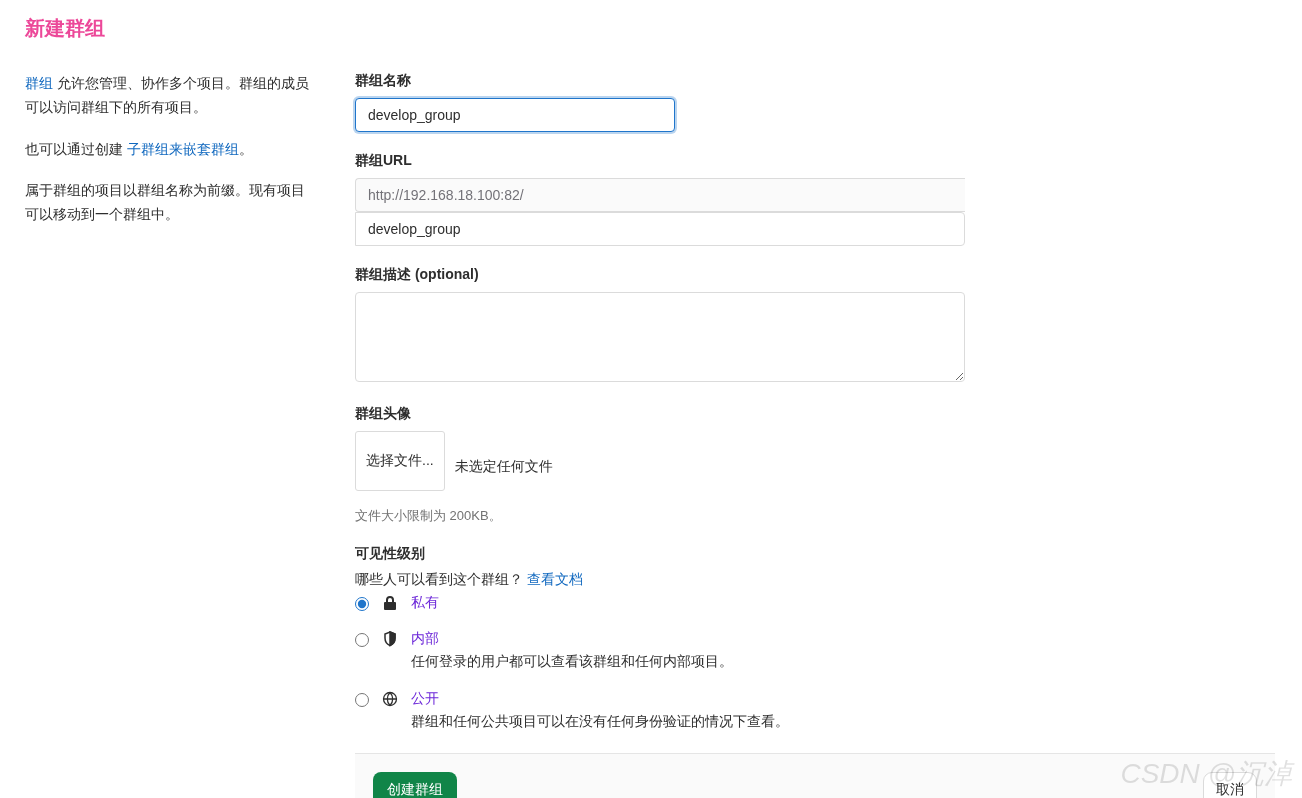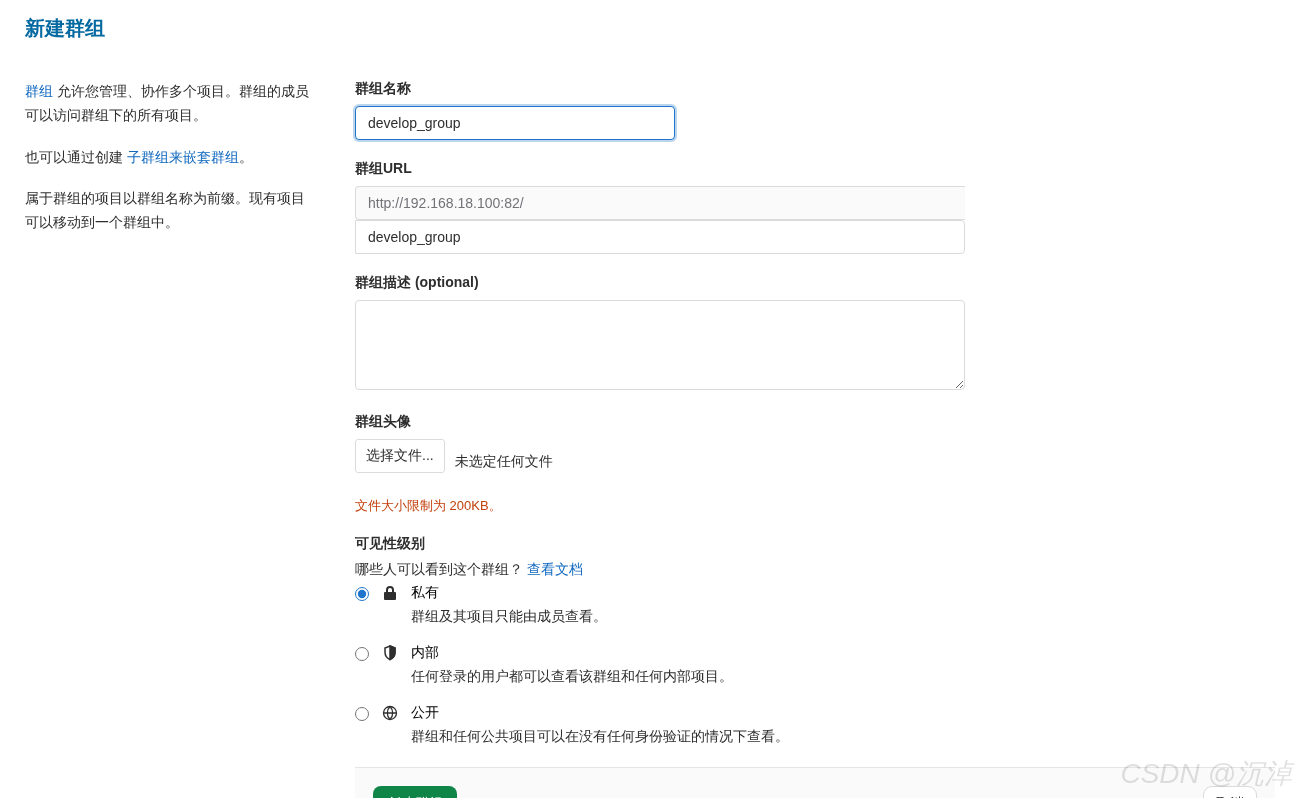--- a/index.html
+++ b/index.html
@@ -22,22 +22,22 @@
       width: 290px;
       flex-shrink: 0;
     }
     .right-col {
       flex: 1;
       max-width: 920px;
     }
     h1 {
       font-size: 20px;
       font-weight: 600;
-      margin-bottom: 38px;
-      color: #0369a1;
+      margin-bottom: 30px;
+      color: #ec4899;
     }
     .left-col p {
       line-height: 1.7;
       margin-bottom: 18px;
       color: #2e2e2e;
     }
     a {
       color: #1068bf;
       text-decoration: none;
     }
@@ -98,36 +98,36 @@
       resize: vertical;
       outline: none;
       font-family: inherit;
     }
     .file-group {
       display: flex;
       align-items: center;
       gap: 10px;
     }
     .file-btn {
-      padding: 7px 10px;
+      padding: 20px 10px;
       border: 1px solid #dbdbdb;
       background: #fff;
       border-radius: 3px;
       font-size: 14px;
       cursor: pointer;
       color: #2e2e2e;
     }
     .file-status {
       color: #2e2e2e;
       margin-top: 12px;
     }
     .hint {
-      color: #c2410c;
+      color: #737373;
       font-size: 13px;
-      margin-top: 24px;
+      margin-top: 16px;
     }
     .sub-text {
       margin-bottom: 4px;
       color: #2e2e2e;
     }
     .radio-option {
       display: flex;
       align-items: flex-start;
       gap: 12px;
       margin-bottom: 16px;
@@ -144,21 +144,21 @@
       display: flex;
       align-items: center;
       justify-content: center;
       flex-shrink: 0;
       margin-top: 1px;
     }
     .radio-content {
       flex: 1;
     }
     .radio-title {
-      color: #000000;
+      color: #6d28d9;
       line-height: 1.4;
     }
     .radio-desc {
       color: #2e2e2e;
       line-height: 1.6;
       margin-top: 2px;
     }
     .footer {
       border-top: 1px solid #e5e5e5;
       margin-top: 20px;
@@ -251,21 +251,20 @@
 
       <div class="radio-option">
         <input type="radio" name="visibility" checked="" style="">
         <span class="radio-icon">
           <svg width="16" height="16" viewBox="0 0 16 16" fill="#2e2e2e">
               <path d="M4 7V5a4 4 0 118 0v2h1a1 1 0 011 1v6a1 1 0 01-1 1H3a1 1 0 01-1-1V8a1 1 0 011-1h1zm2 0h4V5a2 2 0 10-4 0v2z"></path>
             </svg>
         </span>
         <div class="radio-content">
           <div class="radio-title">私有</div>
-          <div class="radio-desc">群组及其项目只能由成员查看。</div>
         </div>
       </div>
 
       <div class="radio-option">
         <input type="radio" name="visibility" style="">
         <span class="radio-icon">
           <svg width="16" height="16" viewBox="0 0 16 16" fill="none" stroke="#2e2e2e" stroke-width="1.5">
               <path d="M8 1l5 2v4c0 4-2.5 6.5-5 7.5C5.5 13.5 3 11 3 7V3l5-2z"></path>
               <path d="M8 1l5 2v4c0 4-2.5 6.5-5 7.5V1z" fill="#2e2e2e"></path>
             </svg>

